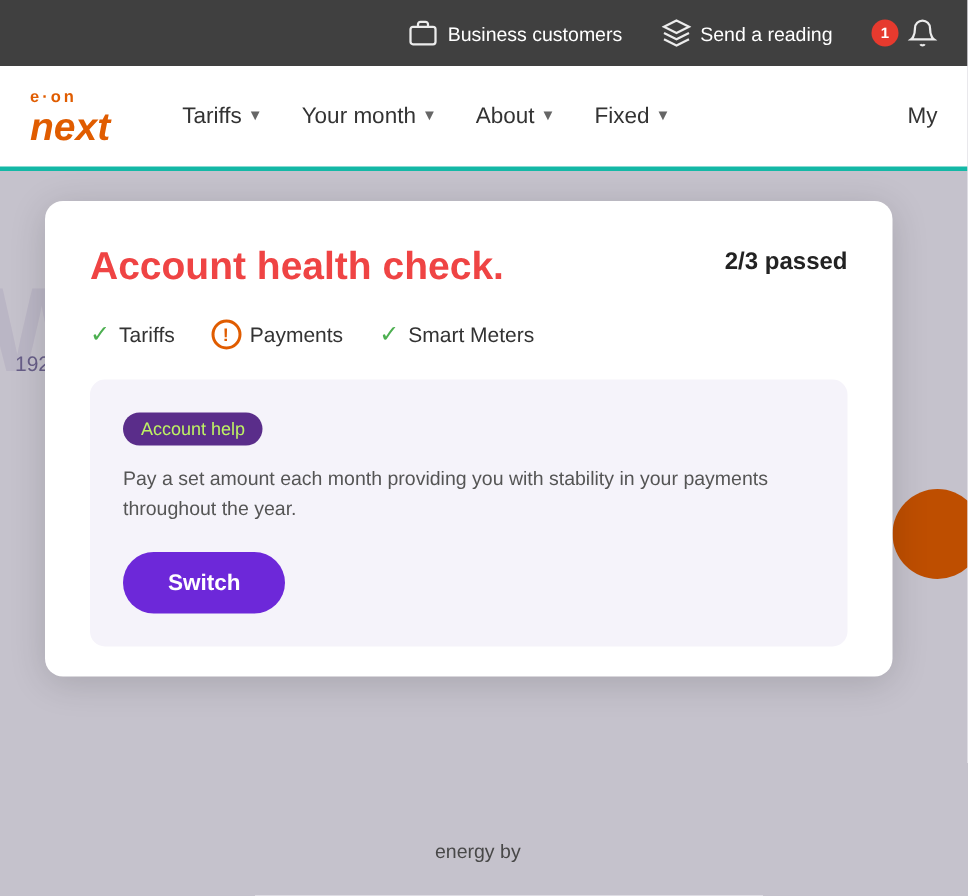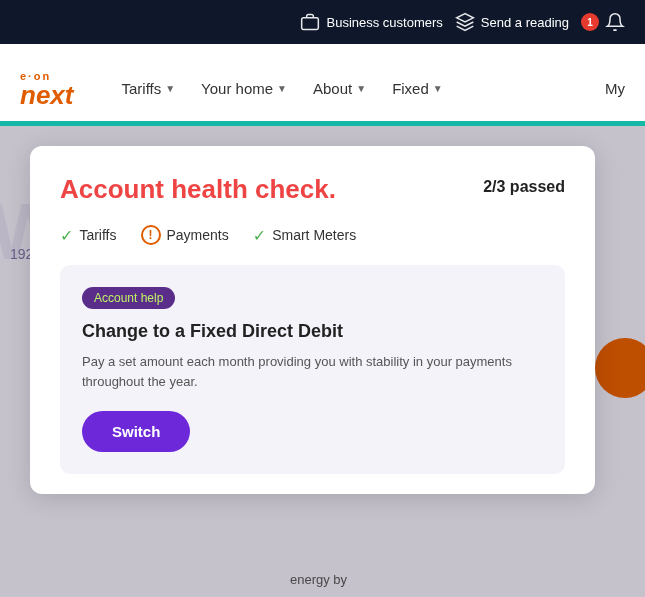--- a/index.html
+++ b/index.html
@@ -6,27 +6,27 @@
     body {
       font-family: Arial, sans-serif;
       width: 645px;
       height: 597px;
       overflow: hidden;
       position: relative;
     }
 
     
     .top-bar {
-      background: #0f172a;
+      background: #404040;
       height: 44px;
       display: flex;
       align-items: center;
       justify-content: flex-end;
       padding: 15px 20px;
-      gap: 12px;
+      gap: 26px;
     }
     .top-bar-item {
       color: white;
       font-size: 13px;
       display: flex;
       align-items: center;
       gap: 6px;
       cursor: pointer;
     }
     .top-bar-icon {
@@ -47,22 +47,21 @@
       font-weight: bold;
     }
 
     
     .nav-bar {
       background: white;
       height: 70px;
       display: flex;
       align-items: center;
       padding: 0 20px;
-      border-bottom: 5px solid #14b8a6;
-      margin-top: 12px;
+      border-bottom: 3px solid #14b8a6;
     }
     .logo {
       margin-right: 40px;
     }
     .logo-eon {
       font-size: 11px;
       color: #e05c00;
       font-weight: bold;
       letter-spacing: 2px;
     }
@@ -308,21 +307,21 @@
   <div class="logo">
     <div class="logo-eon">e·on</div>
     <div class="logo-next">next</div>
   </div>
   <nav class="nav-items">
     <div class="nav-item">
       <span>Tariffs</span>
       <span class="chevron">▼</span>
     </div>
     <div class="nav-item">
-      <span>Your home</span>
+      <span>Your month</span>
       <span class="chevron">▼</span>
     </div>
     <div class="nav-item">
       <span>About</span>
       <span class="chevron">▼</span>
     </div>
     <div class="nav-item">
       <span>Fixed</span>
       <span class="chevron">▼</span>
     </div>
@@ -366,18 +365,17 @@
       </div>
 
       <div class="check-item">
         <span class="check-icon-green">✓</span>
         <span>Smart Meters</span>
       </div>
     </div>
 
     <div class="inner-card">
       <div class="account-help-badge">Account help</div>
-      <div class="inner-card-title">Change to a Fixed Direct Debit</div>
       <div class="inner-card-desc">Pay a set amount each month providing you with stability in your payments throughout the year.</div>
       <button class="switch-btn">Switch</button>
     </div>
   </div>
 </div>
 
 </body></html>

